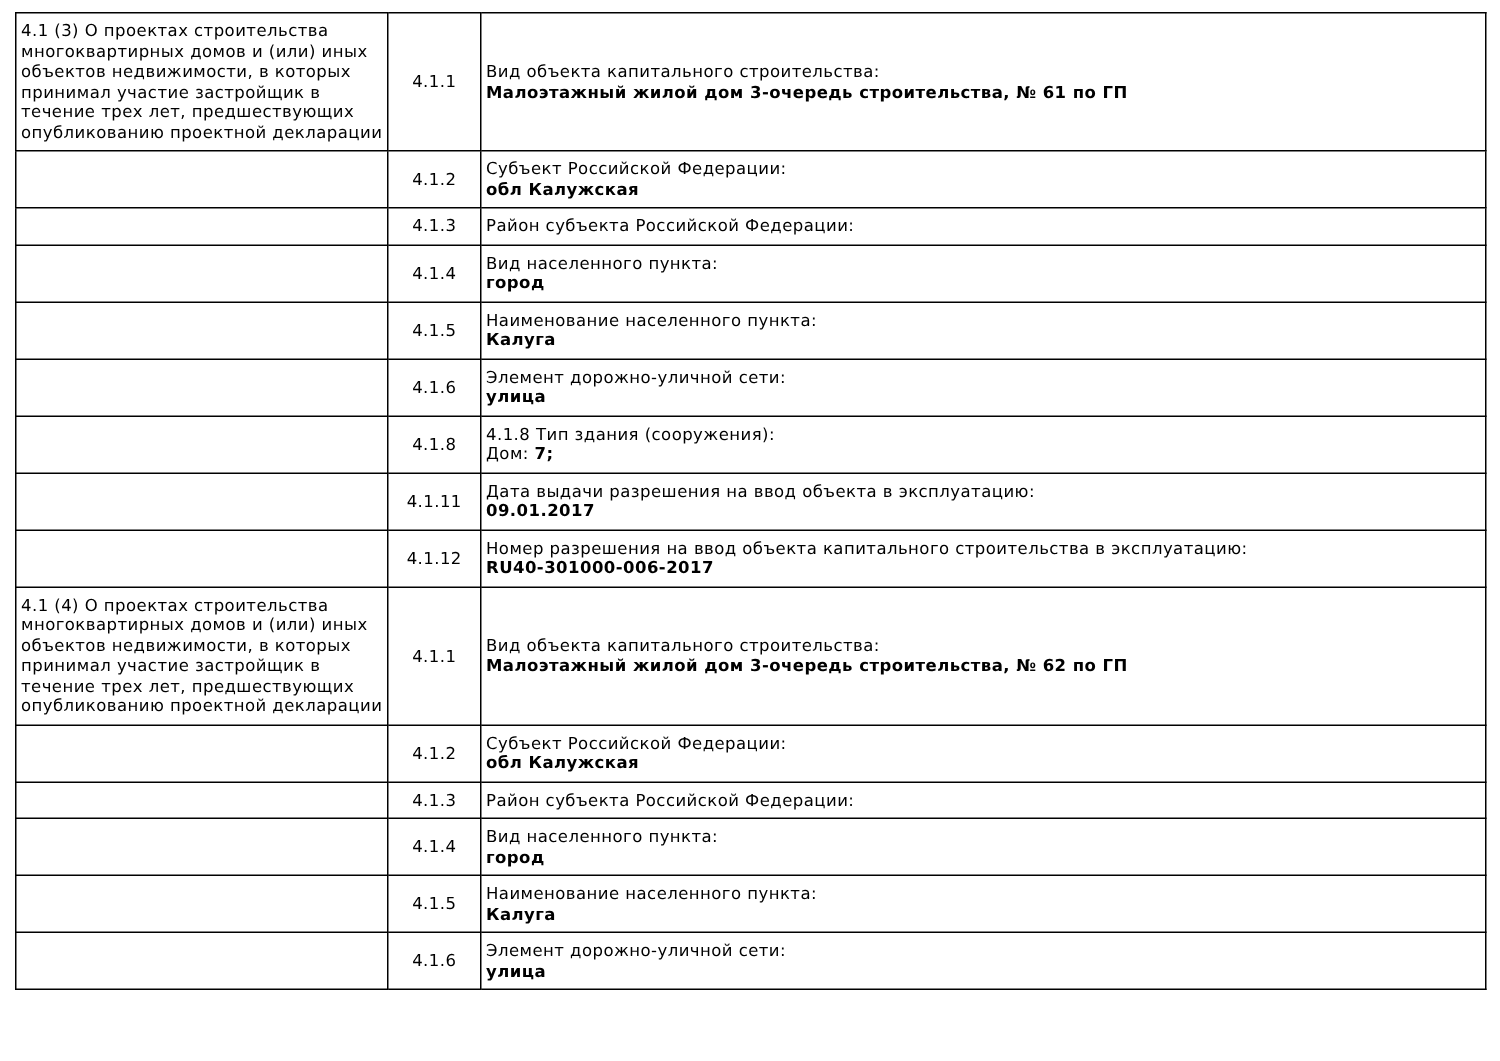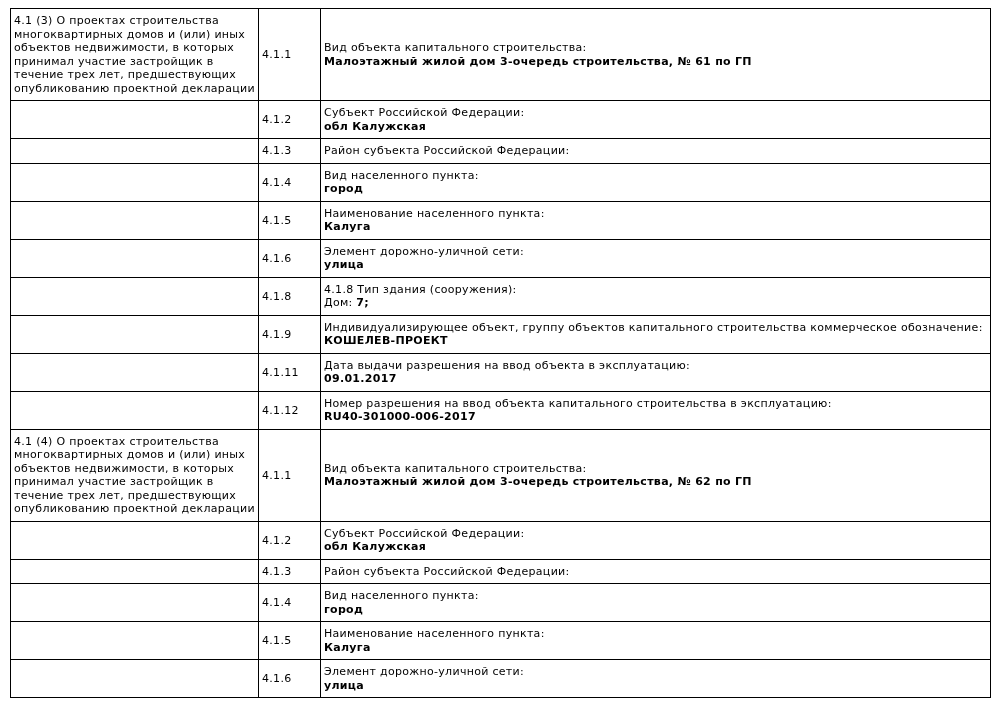--- a/index.html
+++ b/index.html
@@ -29,20 +29,21 @@
     vertical-align: middle;
     overflow: hidden;
   }
   td.desc-cell {
     vertical-align: top;
     line-height: 13.5px;
     letter-spacing: 0.3px;
   }
   td.code-cell {
     letter-spacing: 0.3px;
+    text-align: center;
   }
   td.content-cell {
     letter-spacing: 0.3px;
   }
   .row-label, .row-value {
     line-height: 13.5px;
   }
   .row-value b, .row-value .bold {
     font-weight: bold;
     margin-top: 30px;
@@ -109,28 +110,20 @@
         <tr>
           <td class="desc-cell"></td>
           <td class="code-cell">4.1.8</td>
           <td class="content-cell">
             <div class="row-label">4.1.8 Тип здания (сооружения):</div>
             <div class="row-value"><span>Дом: </span><b>7;</b></div>
           </td>
         </tr>
         <tr>
           <td class="desc-cell"></td>
-          <td class="code-cell">4.1.9</td>
-          <td class="content-cell">
-            <div class="row-label">Индивидуализирующее объект, группу объектов капитального строительства коммерческое обозначение:</div>
-            <div class="row-value"><b>КОШЕЛЕВ-ПРОЕКТ</b></div>
-          </td>
-        </tr>
-        <tr>
-          <td class="desc-cell"></td>
           <td class="code-cell">4.1.11</td>
           <td class="content-cell">
             <div class="row-label">Дата выдачи разрешения на ввод объекта в эксплуатацию:</div>
             <div class="row-value"><b>09.01.2017</b></div>
           </td>
         </tr>
         <tr>
           <td class="desc-cell"></td>
           <td class="code-cell">4.1.12</td>
           <td class="content-cell">

